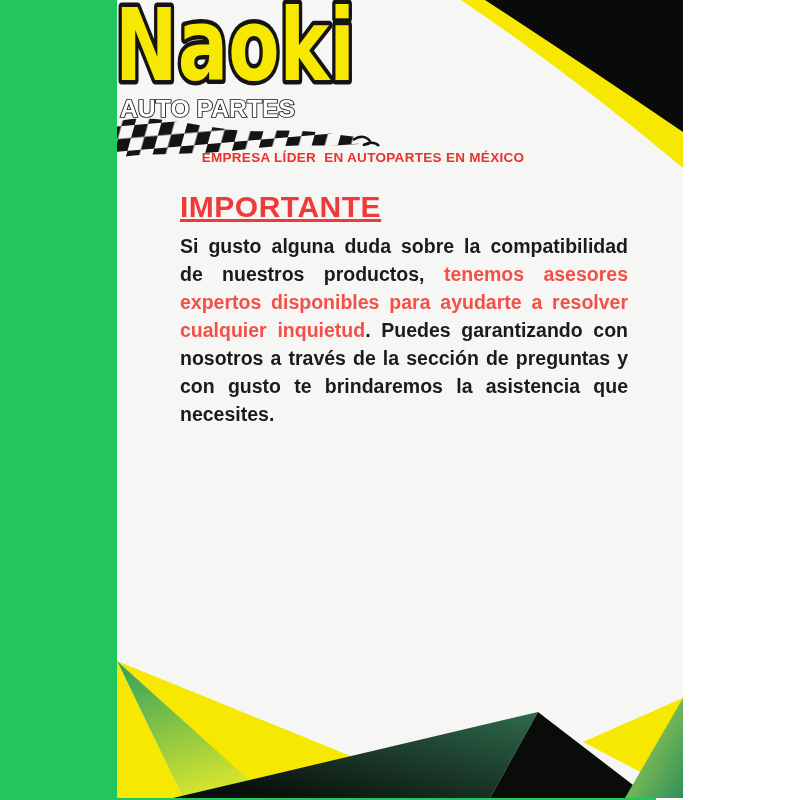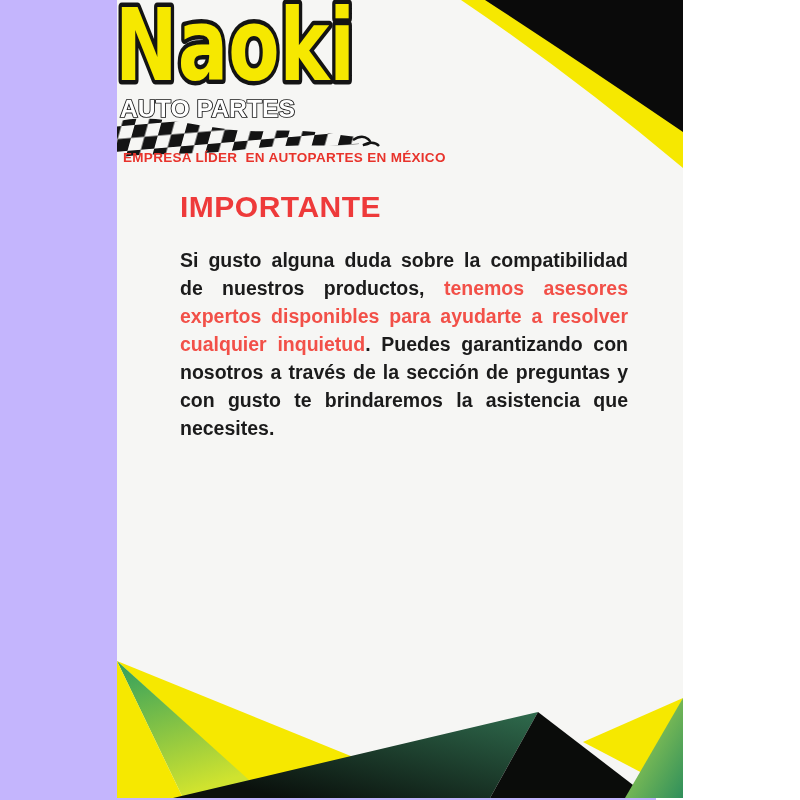--- a/index.html
+++ b/index.html
@@ -6,33 +6,33 @@
     --yellow:#f6e800;
     --red-heading:#ee3a3a;
     --red-tagline:#e8332b;
     --red-highlight:#f25048;
     --ink:#1b1b1b;
     --content-bg:#f6f6f4;
   }
   *{margin:0;padding:0;box-sizing:border-box;}
   html,body{width:800px;height:800px;background:#ffffff;overflow:hidden;
     font-family:"Liberation Sans", sans-serif;}
-  .page{position:relative;width:656px;height:800px;background:#c4b5fd;}
+  .page{position:relative;width:656px;height:800px;background:#22c55e;}
   .content{position:absolute;left:117px;top:0;width:566px;height:798px;
     background:var(--content-bg);overflow:hidden;}
   
   .header-svg{position:absolute;left:0;top:0;width:566px;height:180px;display:block;}
   .corner-svg{position:absolute;right:0;top:0;width:566px;height:180px;display:block;pointer-events:none;}
   .tagline{position:absolute;left:6px;top:150px;width:480px;
     color:var(--red-tagline);font-size:13.5px;font-weight:700;letter-spacing:.3px;
-    white-space:pre;}
+    white-space:pre;text-align:center;}
   
   .text-block{position:absolute;left:63px;top:190px;width:448px;}
   .heading{color:var(--red-heading);font-size:30px;font-weight:800;
-    letter-spacing:.5px;margin-bottom:22px;}
+    letter-spacing:.5px;margin-bottom:8px;text-decoration:underline;}
   .para{color:var(--ink);font-size:19.5px;line-height:28px;font-weight:700;
     text-align:justify;margin-bottom:9px;}
   .para .hl{color:var(--red-highlight);}
   
   .bottom-svg{position:absolute;left:0;bottom:0;width:566px;height:142px;display:block;}
 </style>
 </head>
 <body>
 
 <div class="page">

